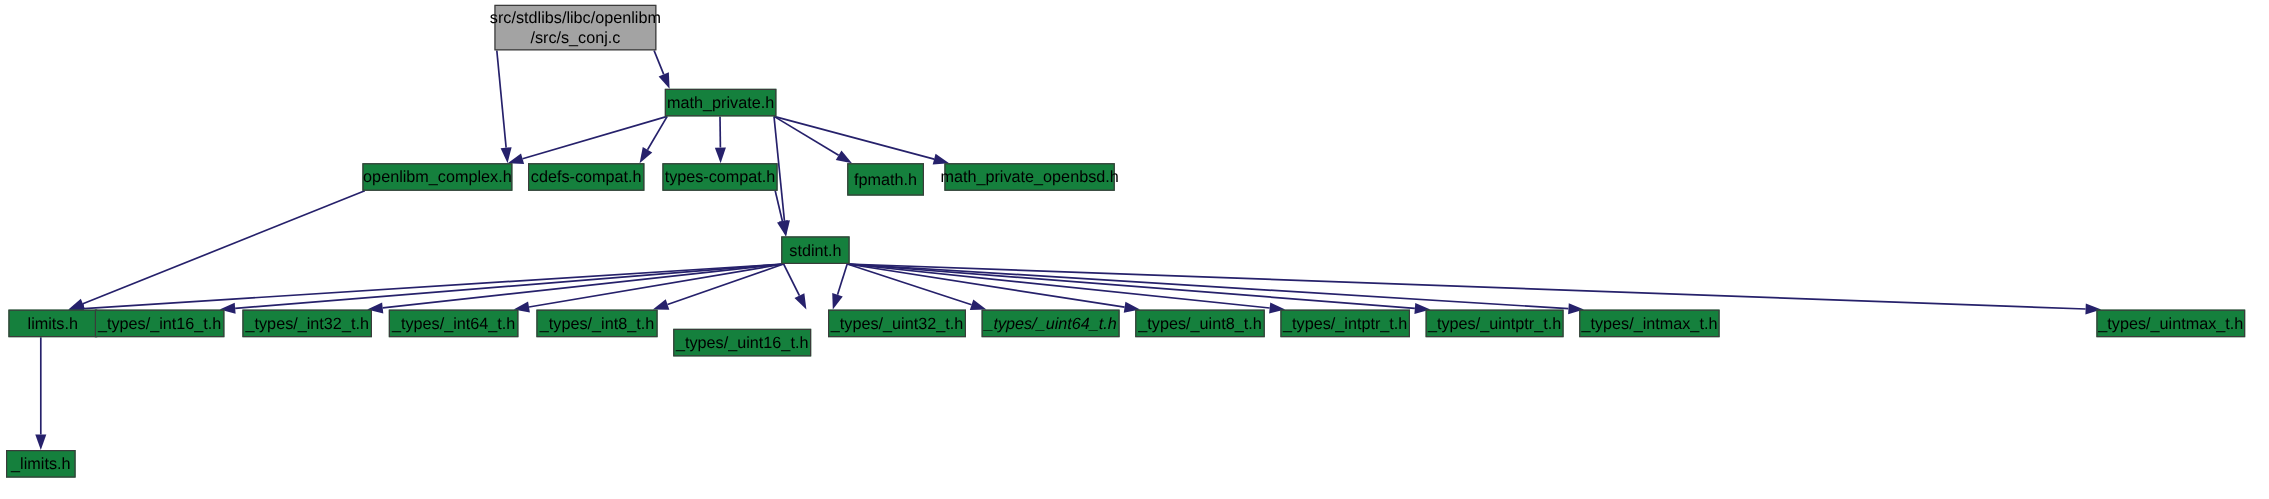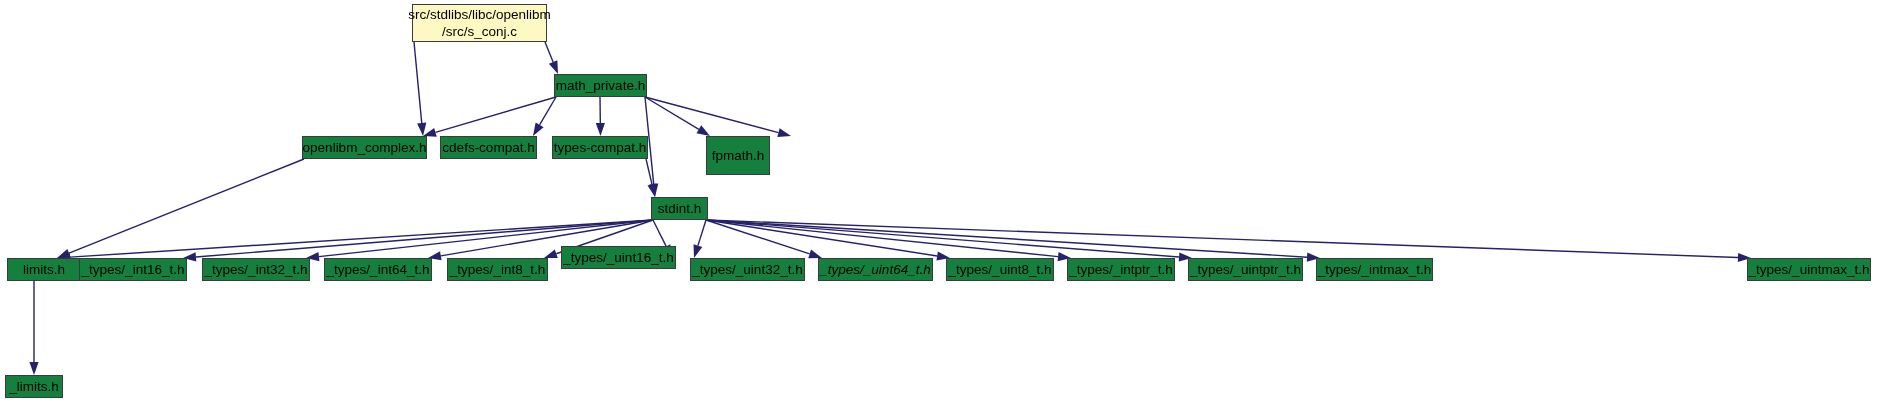--- a/index.html
+++ b/index.html
@@ -32,21 +32,21 @@
     font-size: 13.5px;
     line-height: 16px;
     text-align: center;
     white-space: nowrap;
     display: flex;
     align-items: center;
     justify-content: center;
     z-index: 3;
   }
   .node.root {
-    background: #fef9c3;
+    background: #a3a3a3;
     border: 1px solid #3b3b3b;
     white-space: pre-line;
     line-height: 17px;
   }
   .node .label {
     display: block;
     padding: 0 7px;
   }
   .node.root .label {
     white-space: pre-line;
@@ -113,42 +113,45 @@
     </div>
     <div class="node" style="left: 302px; top: 136px; width: 125px; height: 23px;">
       <span class="label">openlibm_complex.h</span>
     </div>
     <div class="node" style="left: 440px; top: 136px; width: 97px; height: 23px;">
       <span class="label">cdefs-compat.h</span>
     </div>
     <div class="node" style="left: 552px; top: 136px; width: 96px; height: 23px;">
       <span class="label">types-compat.h</span>
     </div>
-    <div class="node" style="left: 706px; top: 136px; width: 64px; height: 39px;">
+    <div class="node" style="left: 706px; top: 136px; width: 64px; height: 27px;">
       <span class="label">fpmath.h</span>
+    </div>
+    <div class="node" style="left: 787px; top: 136px; width: 142px; height: 23px;">
+      <span class="label">math_private_openbsd.h</span>
     </div>
     <div class="node" style="left: 651px; top: 197px; width: 57px; height: 23px;">
       <span class="label">stdint.h</span>
     </div>
     <div class="node" style="left: 7px; top: 258px; width: 74px; height: 23px;">
       <span class="label">limits.h</span>
     </div>
     <div class="node" style="left: 79px; top: 258px; width: 108px; height: 23px;">
       <span class="label">_types/_int16_t.h</span>
     </div>
     <div class="node" style="left: 202px; top: 258px; width: 108px; height: 23px;">
       <span class="label">_types/_int32_t.h</span>
     </div>
     <div class="node" style="left: 324px; top: 258px; width: 108px; height: 23px;">
       <span class="label">_types/_int64_t.h</span>
     </div>
     <div class="node" style="left: 447px; top: 258px; width: 101px; height: 23px;">
       <span class="label">_types/_int8_t.h</span>
     </div>
-    <div class="node" style="left: 561px; top: 246px; width: 115px; height: 23px;">
+    <div class="node" style="left: 561px; top: 274px; width: 115px; height: 23px;">
       <span class="label">_types/_uint16_t.h</span>
     </div>
     <div class="node" style="left: 690px; top: 258px; width: 115px; height: 23px;">
       <span class="label">_types/_uint32_t.h</span>
     </div>
     <div class="node" style="left: 818px; top: 258px; width: 115px; height: 23px; font-style: italic;">
       <span class="label">_types/_uint64_t.h</span>
     </div>
     <div class="node" style="left: 946px; top: 258px; width: 108px; height: 23px;">
       <span class="label">_types/_uint8_t.h</span>

